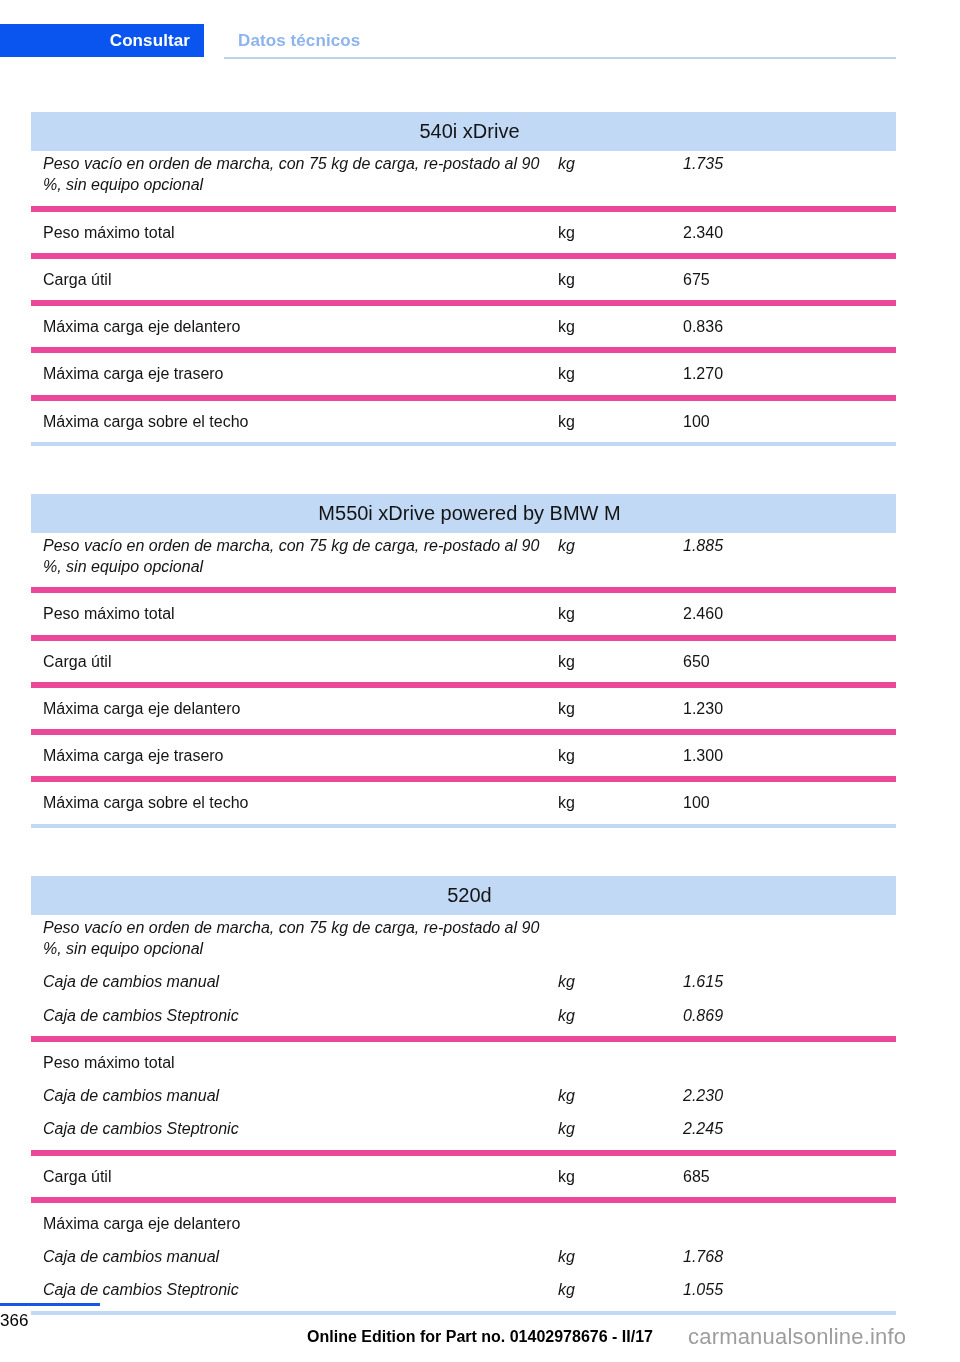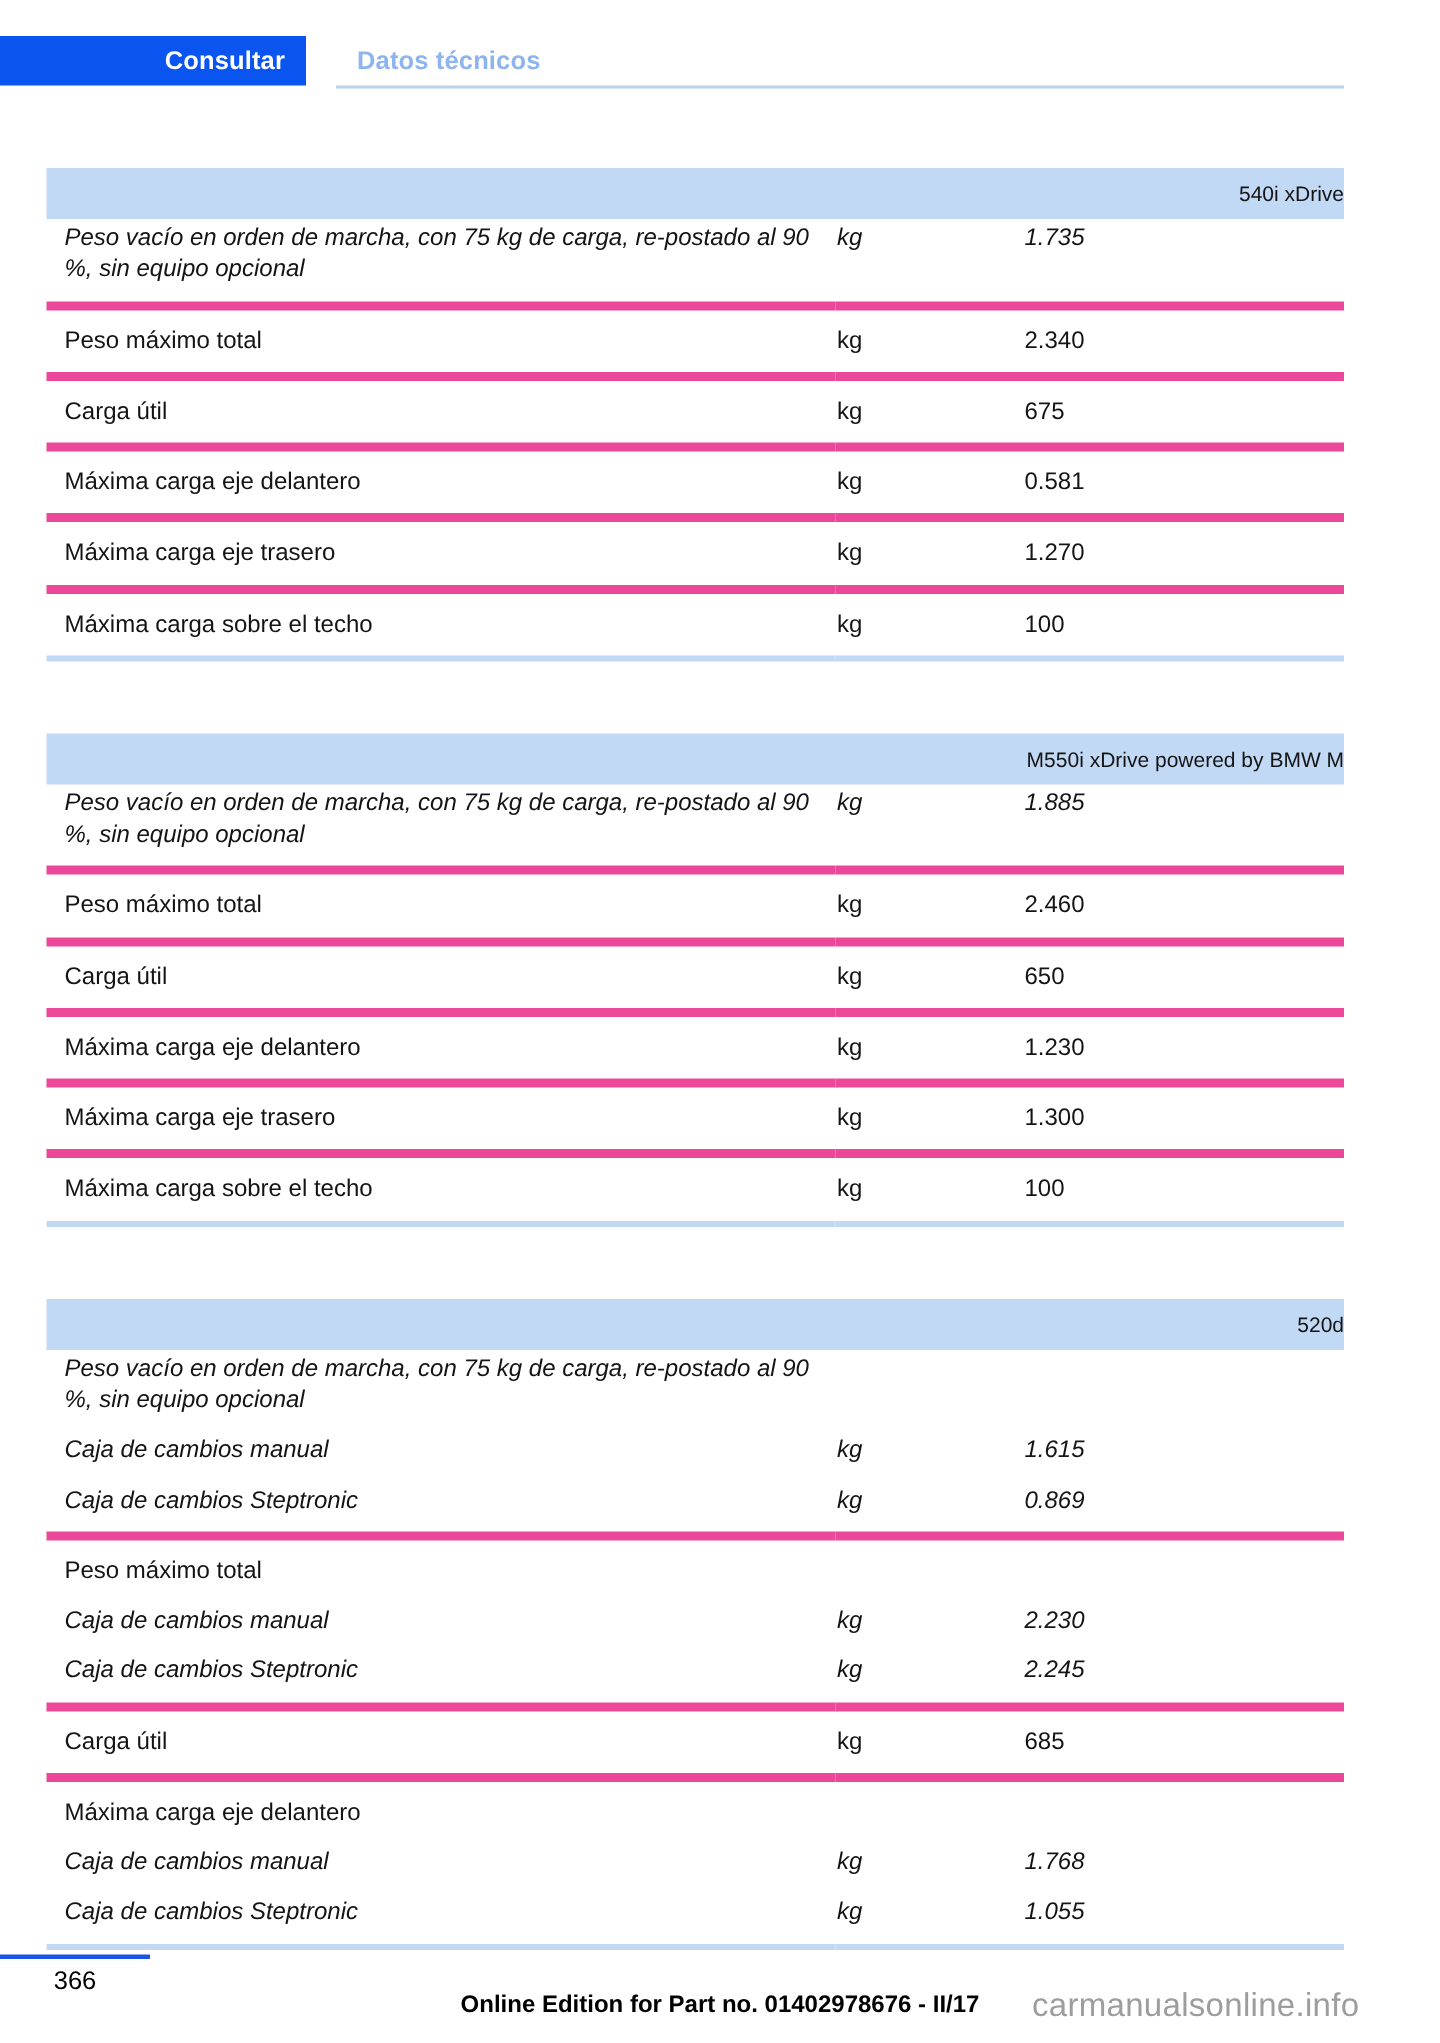--- a/index.html
+++ b/index.html
@@ -83,23 +83,23 @@
     table-layout: fixed;
   }
   .spec-table.last { margin-bottom: 0; }
 
   .spec-table col.c-label { width: 526px; }
   .spec-table col.c-unit  { width: 125px; }
   .spec-table col.c-value { width: 214px; }
 
   .spec-table th.title-cell {
     background: #c2d9f5;
-    text-align: right;
+    text-align: center;
     font-weight: normal;
-    font-size: 14px;
+    font-size: 20px;
     color: #141414;
     padding: 8px 0 8px 12px;
     height: 18px;
     vertical-align: middle;
   }
 
   .spec-table td {
     font-size: 16px;
     color: #141414;
     padding: 10px 0 10px 0;
@@ -152,21 +152,21 @@
         <td class="value">2.340</td>
       </tr>
       <tr class="sep">
         <td class="label">Carga útil</td>
         <td class="unit">kg</td>
         <td class="value">675</td>
       </tr>
       <tr class="sep">
         <td class="label">Máxima carga eje delantero</td>
         <td class="unit">kg</td>
-        <td class="value">0.581</td>
+        <td class="value">0.836</td>
       </tr>
       <tr class="sep">
         <td class="label">Máxima carga eje trasero</td>
         <td class="unit">kg</td>
         <td class="value">1.270</td>
       </tr>
       <tr class="sep">
         <td class="label">Máxima carga sobre el techo</td>
         <td class="unit">kg</td>
         <td class="value">100</td>
@@ -280,15 +280,15 @@
         <td class="label">Caja de cambios Steptronic</td>
         <td class="unit">kg</td>
         <td class="value">1.055</td>
       </tr>
     </tbody>
   </table>
 
 </div>
 
 <div style="position:absolute;left:0;top:1303px;width:100px;height:3px;background:#1a55e8;"></div>
-<div style="position:absolute;left:0;top:1311px;width:100px;text-align:center;font-size:17px;color:#000;">366</div>
+<div style="position:absolute;left:0;top:1311px;width:100px;text-align:left;font-size:17px;color:#000;">366</div>
 <div style="position:absolute;left:0;top:1328px;width:960px;text-align:center;font-size:16px;font-weight:bold;color:#000;">Online Edition for Part no. 01402978676 - II/17</div>
 <div style="position:absolute;left:688px;top:1324px;font-size:22px;color:#9d9d9d;letter-spacing:0.2px;">carmanualsonline.info</div>
 
 </body></html>

